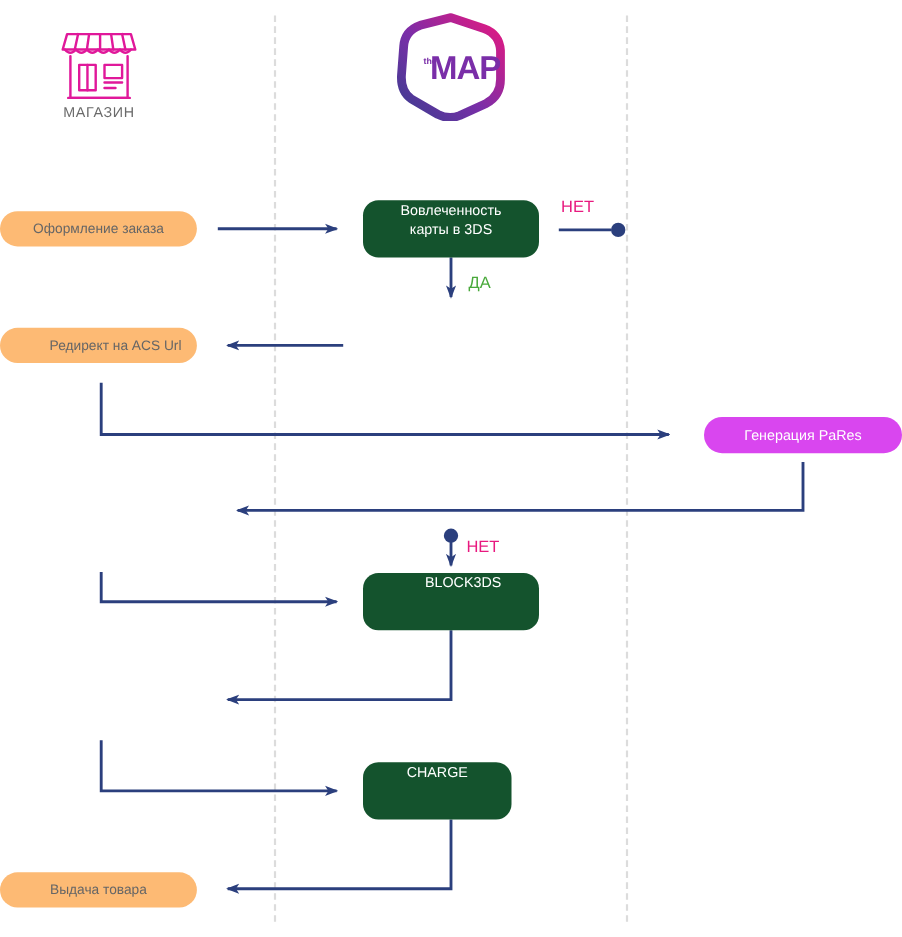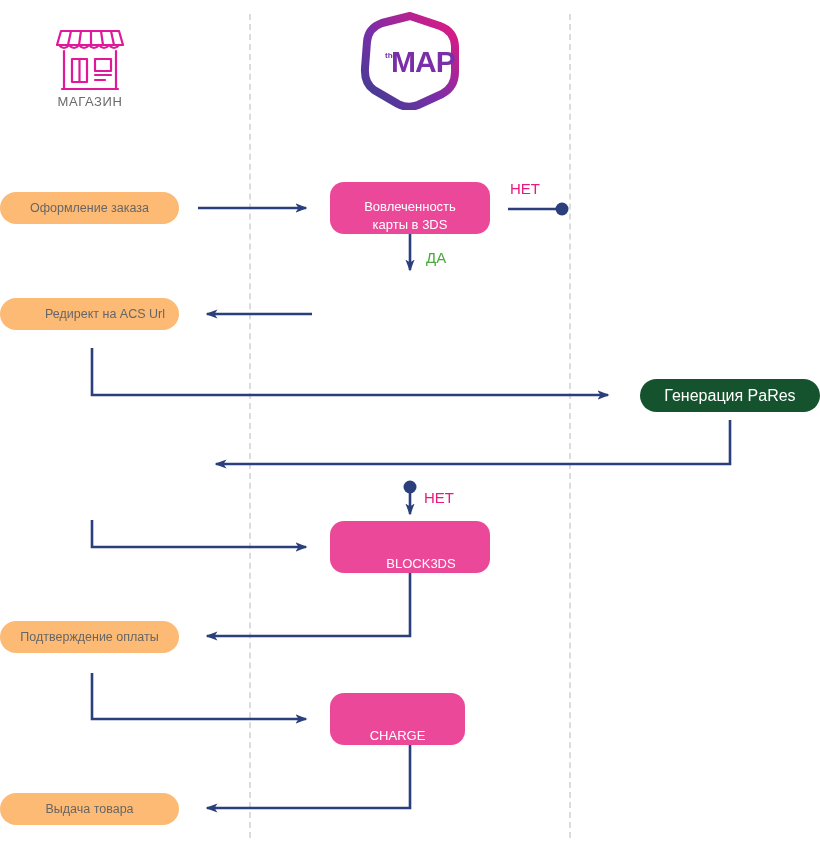--- a/index.html
+++ b/index.html
@@ -56,40 +56,40 @@
     font-size: 12.5px;
     text-align: center;
     white-space: nowrap;
     padding: 0 14px;
     box-sizing: border-box;
   }
 
   
   .node-purple {
     position: absolute;
-    background: #ec4899;
+    background: #14532d;
     border-radius: 14px;
     color: #ffffff;
     font-size: 13px;
     line-height: 18px;
     display: flex;
-    align-items: flex-end;
+    align-items: flex-start;
     justify-content: center;
     text-align: center;
     box-sizing: border-box;
     padding: 0 10px;
   }
 
   
   .node-pink {
     position: absolute;
-    background: #14532d;
+    background: #d946ef;
     border-radius: 17px;
     color: #ffffff;
-    font-size: 16px;
+    font-size: 13px;
     display: flex;
     align-items: center;
     justify-content: center;
     text-align: center;
     box-sizing: border-box;
     padding: 0 12px;
   }
 
   
   .edge-label {
@@ -192,21 +192,20 @@
 
       <path d="M92 673 V719 H306" marker-end="url(#ah-r)"></path>
 
       <path d="M410 745 V808 H207" marker-end="url(#ah-l)"></path>
     </g>
     <circle cx="410" cy="487" r="6.5" fill="#2b3f7d"></circle>
   </svg>
 
   <div class="pill-left" style="left:0px;  top:192px; width:179px;">Оформление заказа</div>
   <div class="pill-left" style="left:0px;  top:298px; width:179px;text-align:right;">Редирект на ACS Url</div>
-  <div class="pill-left" style="left:0px;  top:621px; width:179px;">Подтверждение оплаты</div>
   <div class="pill-left" style="left:0px;  top:793px; width:179px;">Выдача товара</div>
 
   <div class="node-purple" style="left:330px; top:182px; width:160px; height:52px;">
     <span>
       <span>Вовлеченность</span><br>
       <span>карты в 3DS</span>
     </span>
   </div>
 
 

